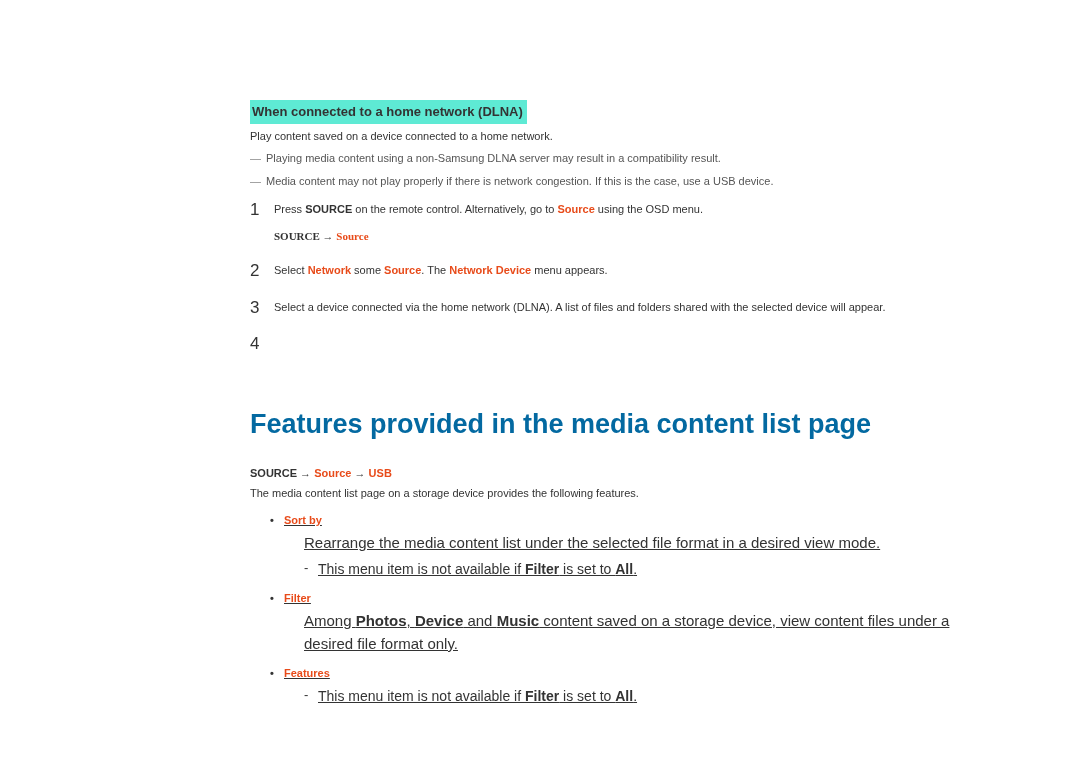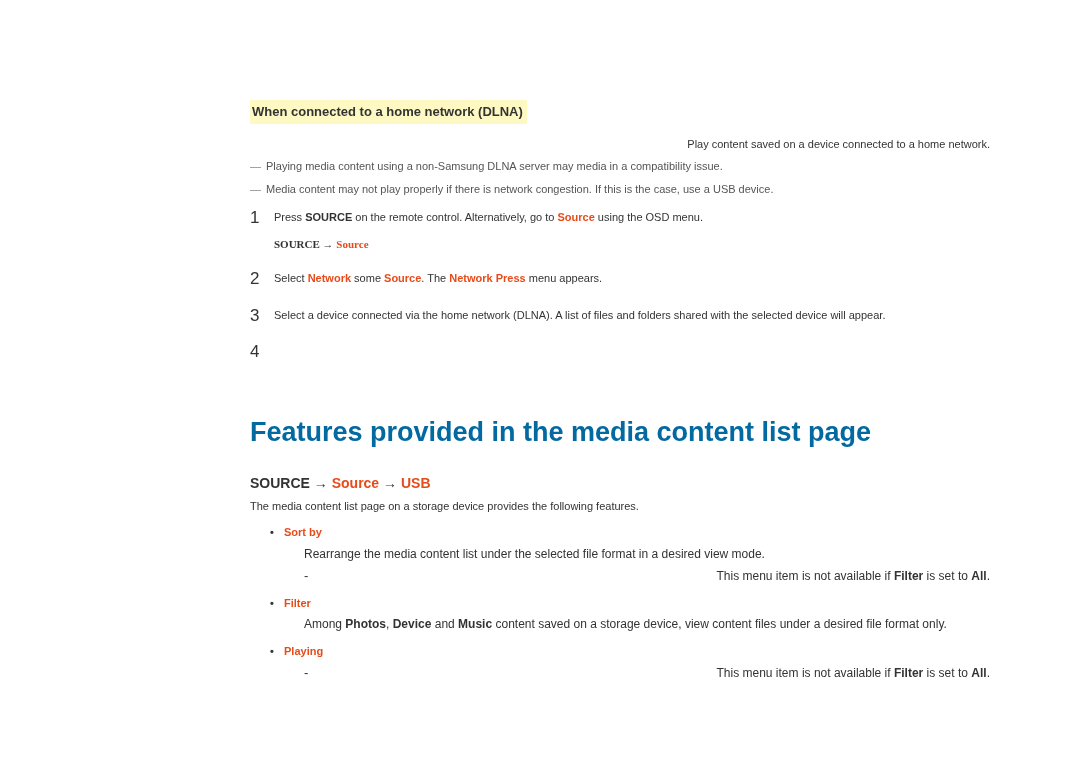--- a/index.html
+++ b/index.html
@@ -7,32 +7,31 @@
     font-family: Arial, Helvetica, sans-serif;
     background: #fff;
     width: 1080px;
     height: 763px;
     padding: 100px 90px 40px 250px;
     color: #333;
     font-size: 11px;
     line-height: 1.5;
   }
   .section-title {
-    background: #fef9c3;
+    background: #5eead4;
     display: inline-block;
     padding: 2px 4px 2px 2px;
     font-weight: bold;
     font-size: 13px;
     color: #333;
-    margin-bottom: 12px;
+    margin-bottom: 4px;
   }
   .intro {
     margin-bottom: 6px;
     font-size: 11px;
-    text-align: right;
   }
   .dash-list {
     margin-bottom: 12px;
   }
   .dash-item {
     position: relative;
     padding-left: 16px;
     margin-bottom: 6px;
     font-size: 11px;
     color: #555;
@@ -73,92 +72,92 @@
   .bold { font-weight: bold; color: #333; }
   .red { color: #e84b1a; font-weight: bold; }
   .h1 {
     font-size: 27px;
     color: #0369a1;
     font-weight: bold;
     margin-top: 50px;
     margin-bottom: 20px;
   }
   .path-line {
-    font-size: 14px;
+    font-size: 11px;
     margin-bottom: 4px;
   }
   .feature-intro {
     font-size: 11px;
     margin-bottom: 10px;
   }
   .bullet-list {
     padding-left: 20px;
+    text-decoration: underline;
   }
   .bullet-item {
     position: relative;
     padding-left: 14px;
     margin-bottom: 4px;
     font-size: 11px;
   }
   .bullet-item::before {
     content: "•";
     position: absolute;
     left: 0;
     top: 0;
     color: #333;
     font-weight: bold;
   }
   .sub-desc {
     margin-left: 34px;
-    font-size: 12px;
+    font-size: 15px;
     margin-bottom: 4px;
   }
   .sub-dash {
     position: relative;
     margin-left: 34px;
     padding-left: 14px;
-    font-size: 12px;
+    font-size: 14px;
     margin-bottom: 10px;
-    text-align: right;
   }
   .sub-dash::before {
     content: "-";
     position: absolute;
     left: 0;
     top: -1px;
     font-size: 13px;
     color: #333;
   }
 </style>
 </head>
 <body>
 
 <div>
   <div class="section-title">When connected to a home network (DLNA)</div>
   <div class="intro">Play content saved on a device connected to a home network.</div>
   <div class="dash-list">
-    <div class="dash-item">Playing media content using a non-Samsung DLNA server may media in a compatibility issue.</div>
+    <div class="dash-item">Playing media content using a non-Samsung DLNA server may result in a compatibility result.</div>
     <div class="dash-item">Media content may not play properly if there is network congestion. If this is the case, use a USB device.</div>
   </div>
 
   <div class="steps">
     <div class="step-row">
       <div class="step-num">1</div>
       <div class="step-body">
         <span>Press </span><span class="bold">SOURCE</span><span> on the remote control. Alternatively, go to </span><span class="red">Source</span><span> using the OSD menu.</span>
         <div class="step-sub">
           <span class="bold">SOURCE</span><span> → </span><span class="red">Source</span>
         </div>
       </div>
     </div>
 
     <div class="step-row">
       <div class="step-num">2</div>
       <div class="step-body">
-        <span>Select </span><span class="red">Network</span><span> some </span><span class="red">Source</span><span>. The </span><span class="red">Network Press</span><span> menu appears.</span>
+        <span>Select </span><span class="red">Network</span><span> some </span><span class="red">Source</span><span>. The </span><span class="red">Network Device</span><span> menu appears.</span>
       </div>
     </div>
 
     <div class="step-row">
       <div class="step-num">3</div>
       <div class="step-body">Select a device connected via the home network (DLNA). A list of files and folders shared with the selected device will appear.</div>
     </div>
 
     <div class="step-row">
       <div class="step-num">4</div>
@@ -185,19 +184,19 @@
   </div>
 
   <div class="bullet-item">
     <span class="red">Filter</span>
   </div>
   <div class="sub-desc">
     <span>Among </span><span class="bold">Photos</span><span>, </span><span class="bold">Device</span><span> and </span><span class="bold">Music</span><span> content saved on a storage device, view content files under a desired file format only.</span>
   </div>
 
   <div class="bullet-item" style="margin-top:10px;">
-    <span class="red">Playing</span>
+    <span class="red">Features</span>
   </div>
   <div class="sub-dash">
     <span>This menu item is not available if </span><span class="bold">Filter</span><span> is set to </span><span class="bold">All</span><span>.</span>
   </div>
 
 </div>
 
 </body></html>

